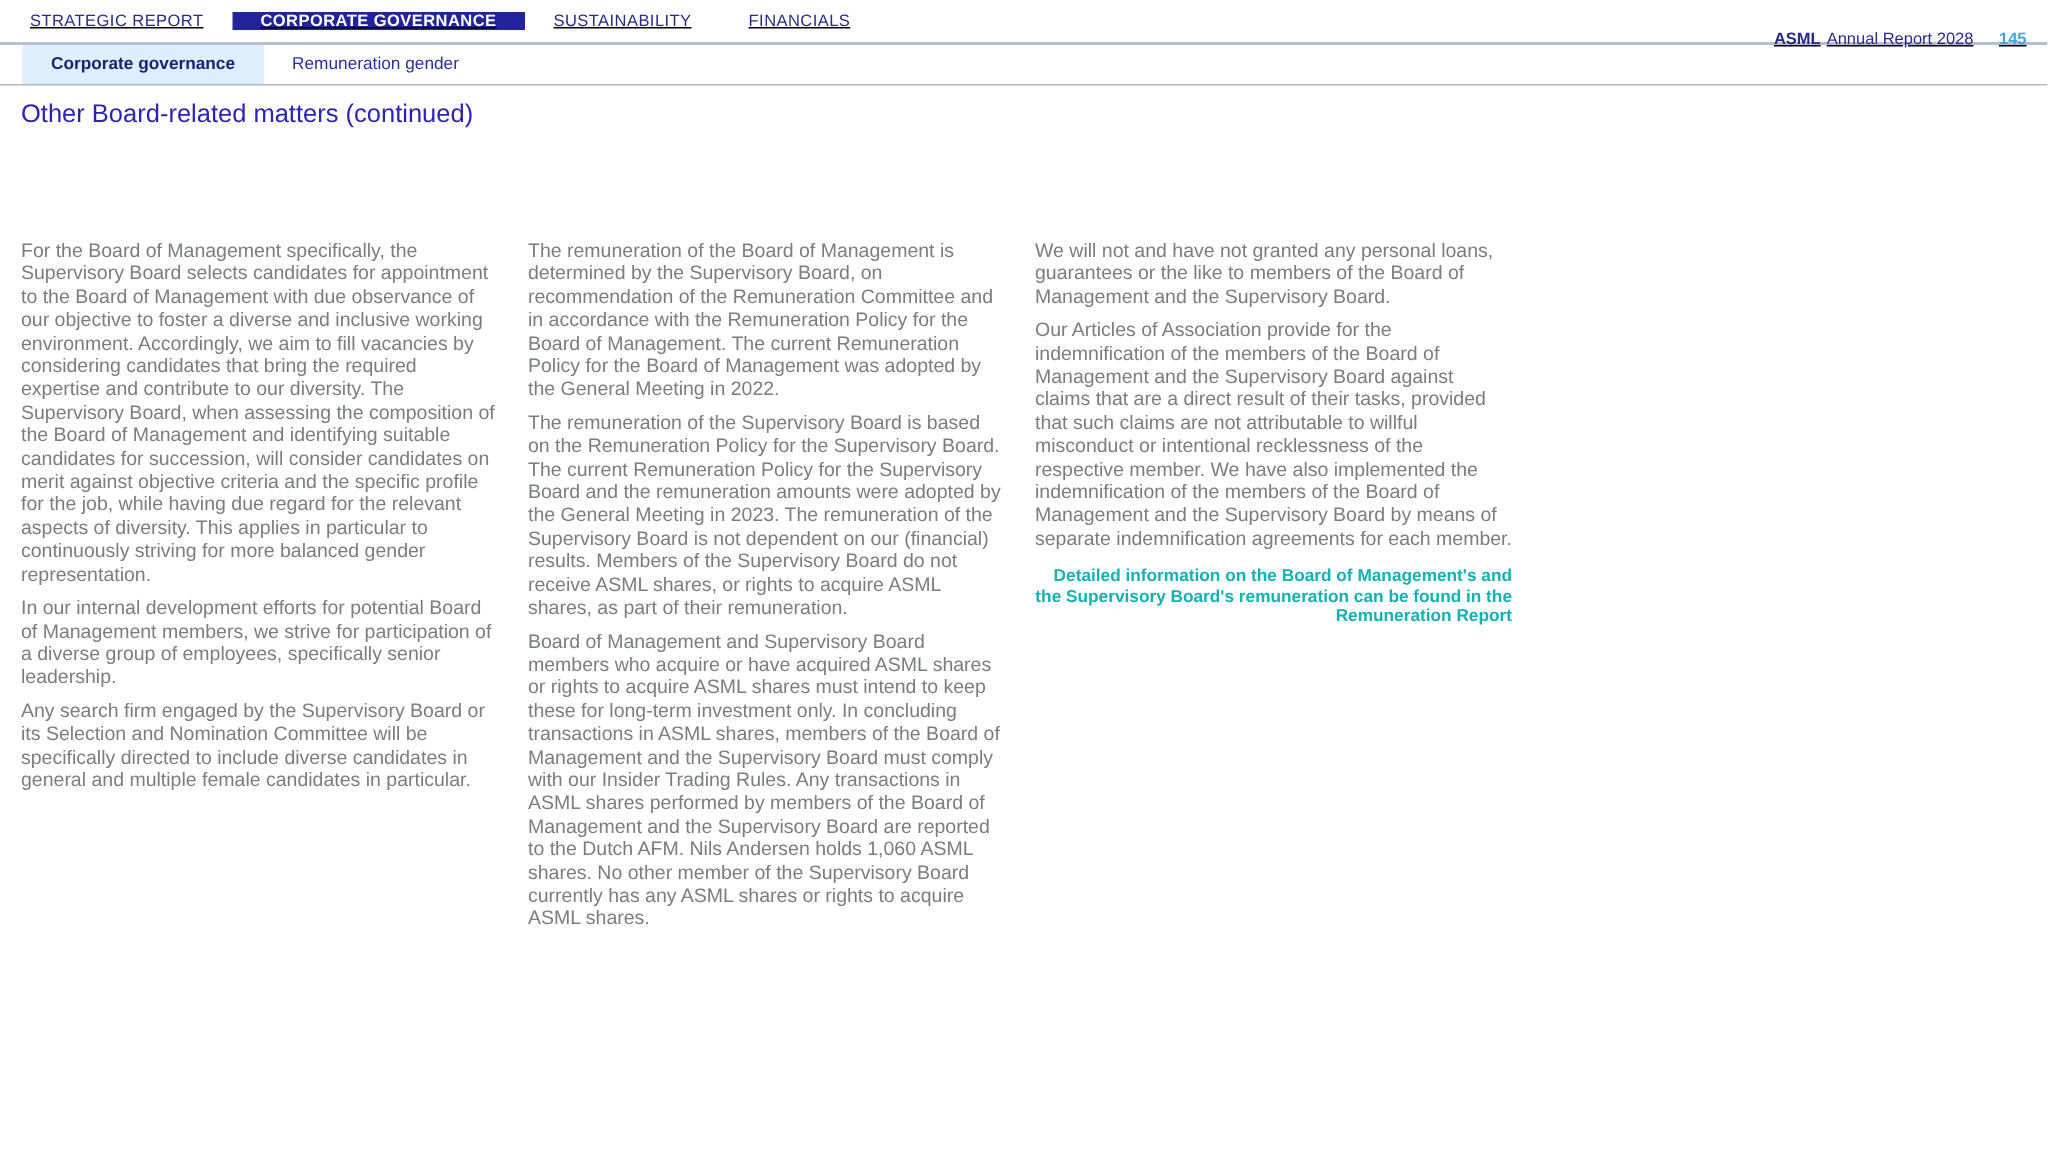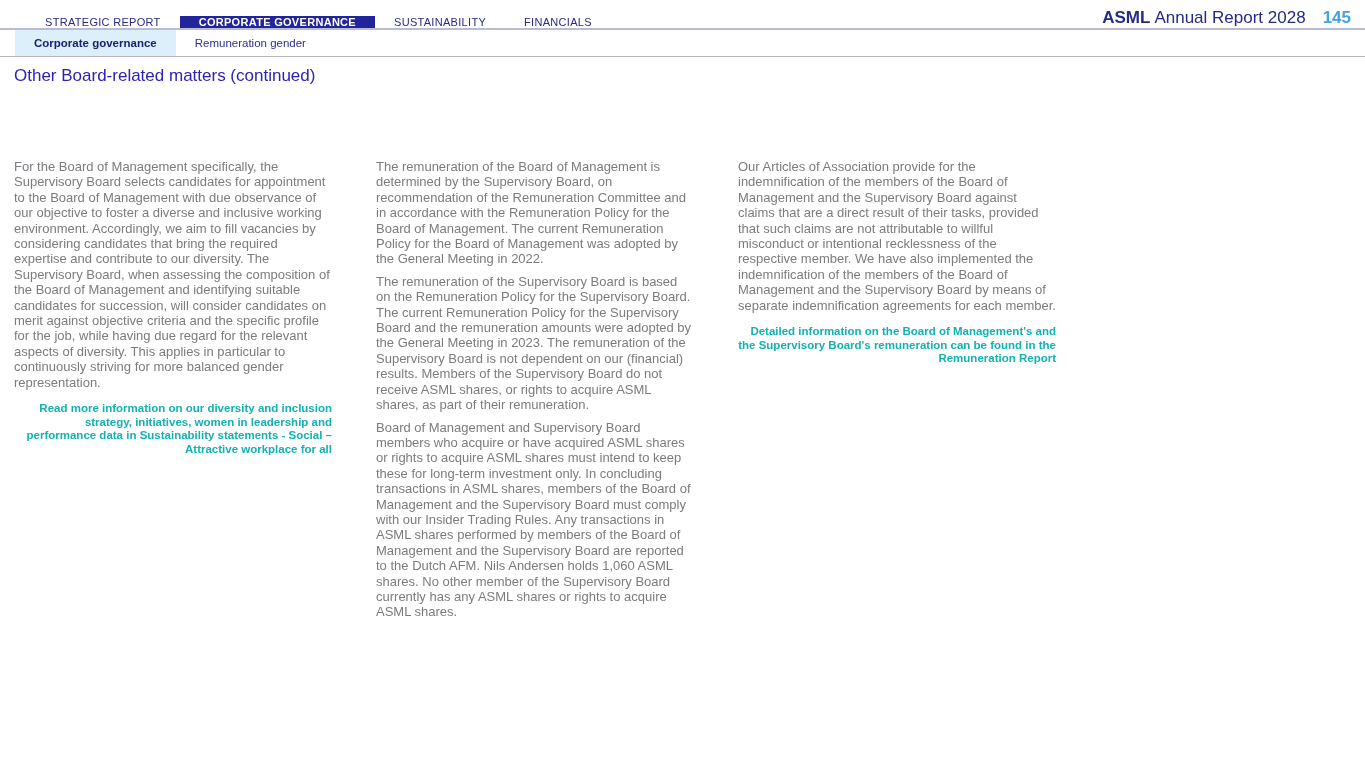--- a/index.html
+++ b/index.html
@@ -8,24 +8,25 @@
     width: 1365px; height: 769px;
     background: #ffffff;
     font-family: "Liberation Sans", sans-serif;
     overflow: hidden;
     -webkit-font-smoothing: antialiased;
   }
 
   
   .topnav {
     display: flex;
-    align-items: flex-end;
+    align-items: center;
     height: 30px;
-    padding-left: 26px;
+    padding-left: 1px;
     border-bottom: 2px solid #b9bcd4;
+    text-decoration: underline;
   }
   .topnav .tab {
     display: flex;
     align-items: center;
     padding: 0 19px;
     font-size: 11px;
     letter-spacing: 0.3px;
     color: #262b86;
     white-space: nowrap;
     cursor: pointer;
@@ -33,21 +34,21 @@
   .topnav .tab.active {
     background: #22249c;
     color: #ffffff;
     font-weight: 700;
   }
   .topnav-right {
     margin-left: auto;
     display: flex;
     align-items: center;
     padding-right: 14px;
-    font-size: 17px;
+    font-size: 11px;
     color: #252a86;
     white-space: nowrap;
     margin-top: 24px;
   }
   .topnav-right .brand { font-weight: 700; margin-right: 4px; }
   .topnav-right .page-number {
     margin-left: 17px;
     color: #41a4da;
     font-weight: 700;
   }
@@ -82,21 +83,20 @@
     line-height: 21px;
     font-weight: 400;
     color: #2c23b4;
   }
 
   
   .main {
     display: flex;
     padding-left: 14px;
     margin-top: 73px;
-    gap: 24px;
   }
   .col { width: 318px; margin-right: 20px; }
   .col p {
     margin: 0 0 7px 0;
     font-size: 13px;
     line-height: 15.4px;
     color: #7b7c7f;
   }
   .col .section-heading {
     margin: 0 0 7px 0;
@@ -136,27 +136,29 @@
   <div class="item active">Corporate governance</div>
   <div class="item">Remuneration gender</div>
 </div>
 
 <h1 class="page-title">Other Board-related matters (continued)</h1>
 
 <div class="main">
 
   <div class="col">
     <p>For the Board of Management specifically, the Supervisory Board selects candidates for appointment to the Board of Management with due observance of our objective to foster a diverse and inclusive working environment. Accordingly, we aim to fill vacancies by considering candidates that bring the required expertise and contribute to our diversity. The Supervisory Board, when assessing the composition of the Board of Management and identifying suitable candidates for succession, will consider candidates on merit against objective criteria and the specific profile for the job, while having due regard for the relevant aspects of diversity. This applies in particular to continuously striving for more balanced gender representation.</p>
-    <a class="xref">Read more information on our diversity and inclusion strategy, initiatives, women in leadership and performance data in Sustainability statements - Social – Attractive workplace for all</a>
+    <p>In our internal development efforts for potential Board of Management members, we strive for participation of a diverse group of employees, specifically senior leadership.</p>
+    <p>Any search firm engaged by the Supervisory Board or its Selection and Nomination Committee will be specifically directed to include diverse candidates in general and multiple female candidates in particular.</p>
   </div>
 
   <div class="col">
     <p>The remuneration of the Board of Management is determined by the Supervisory Board, on recommendation of the Remuneration Committee and in accordance with the Remuneration Policy for the Board of Management. The current Remuneration Policy for the Board of Management was adopted by the General Meeting in 2022.</p>
     <p>The remuneration of the Supervisory Board is based on the Remuneration Policy for the Supervisory Board. The current Remuneration Policy for the Supervisory Board and the remuneration amounts were adopted by the General Meeting in 2023. The remuneration of the Supervisory Board is not dependent on our (financial) results. Members of the Supervisory Board do not receive ASML shares, or rights to acquire ASML shares, as part of their remuneration.</p>
     <p>Board of Management and Supervisory Board members who acquire or have acquired ASML shares or rights to acquire ASML shares must intend to keep these for long-term investment only. In concluding transactions in ASML shares, members of the Board of Management and the Supervisory Board must comply with our Insider Trading Rules. Any transactions in ASML shares performed by members of the Board of Management and the Supervisory Board are reported to the Dutch AFM. Nils Andersen holds 1,060 ASML shares. No other member of the Supervisory Board currently has any ASML shares or rights to acquire ASML shares.</p>
   </div>
 
   <div class="col">
+    <p>We will not and have not granted any personal loans, guarantees or the like to members of the Board of Management and the Supervisory Board.</p>
     <p>Our Articles of Association provide for the indemnification of the members of the Board of Management and the Supervisory Board against claims that are a direct result of their tasks, provided that such claims are not attributable to willful misconduct or intentional recklessness of the respective member. We have also implemented the indemnification of the members of the Board of Management and the Supervisory Board by means of separate indemnification agreements for each member.</p>
     <a class="xref">Detailed information on the Board of Management's and the Supervisory Board's remuneration can be found in the Remuneration Report</a>
   </div>
 
 </div>
 
 </body></html>

